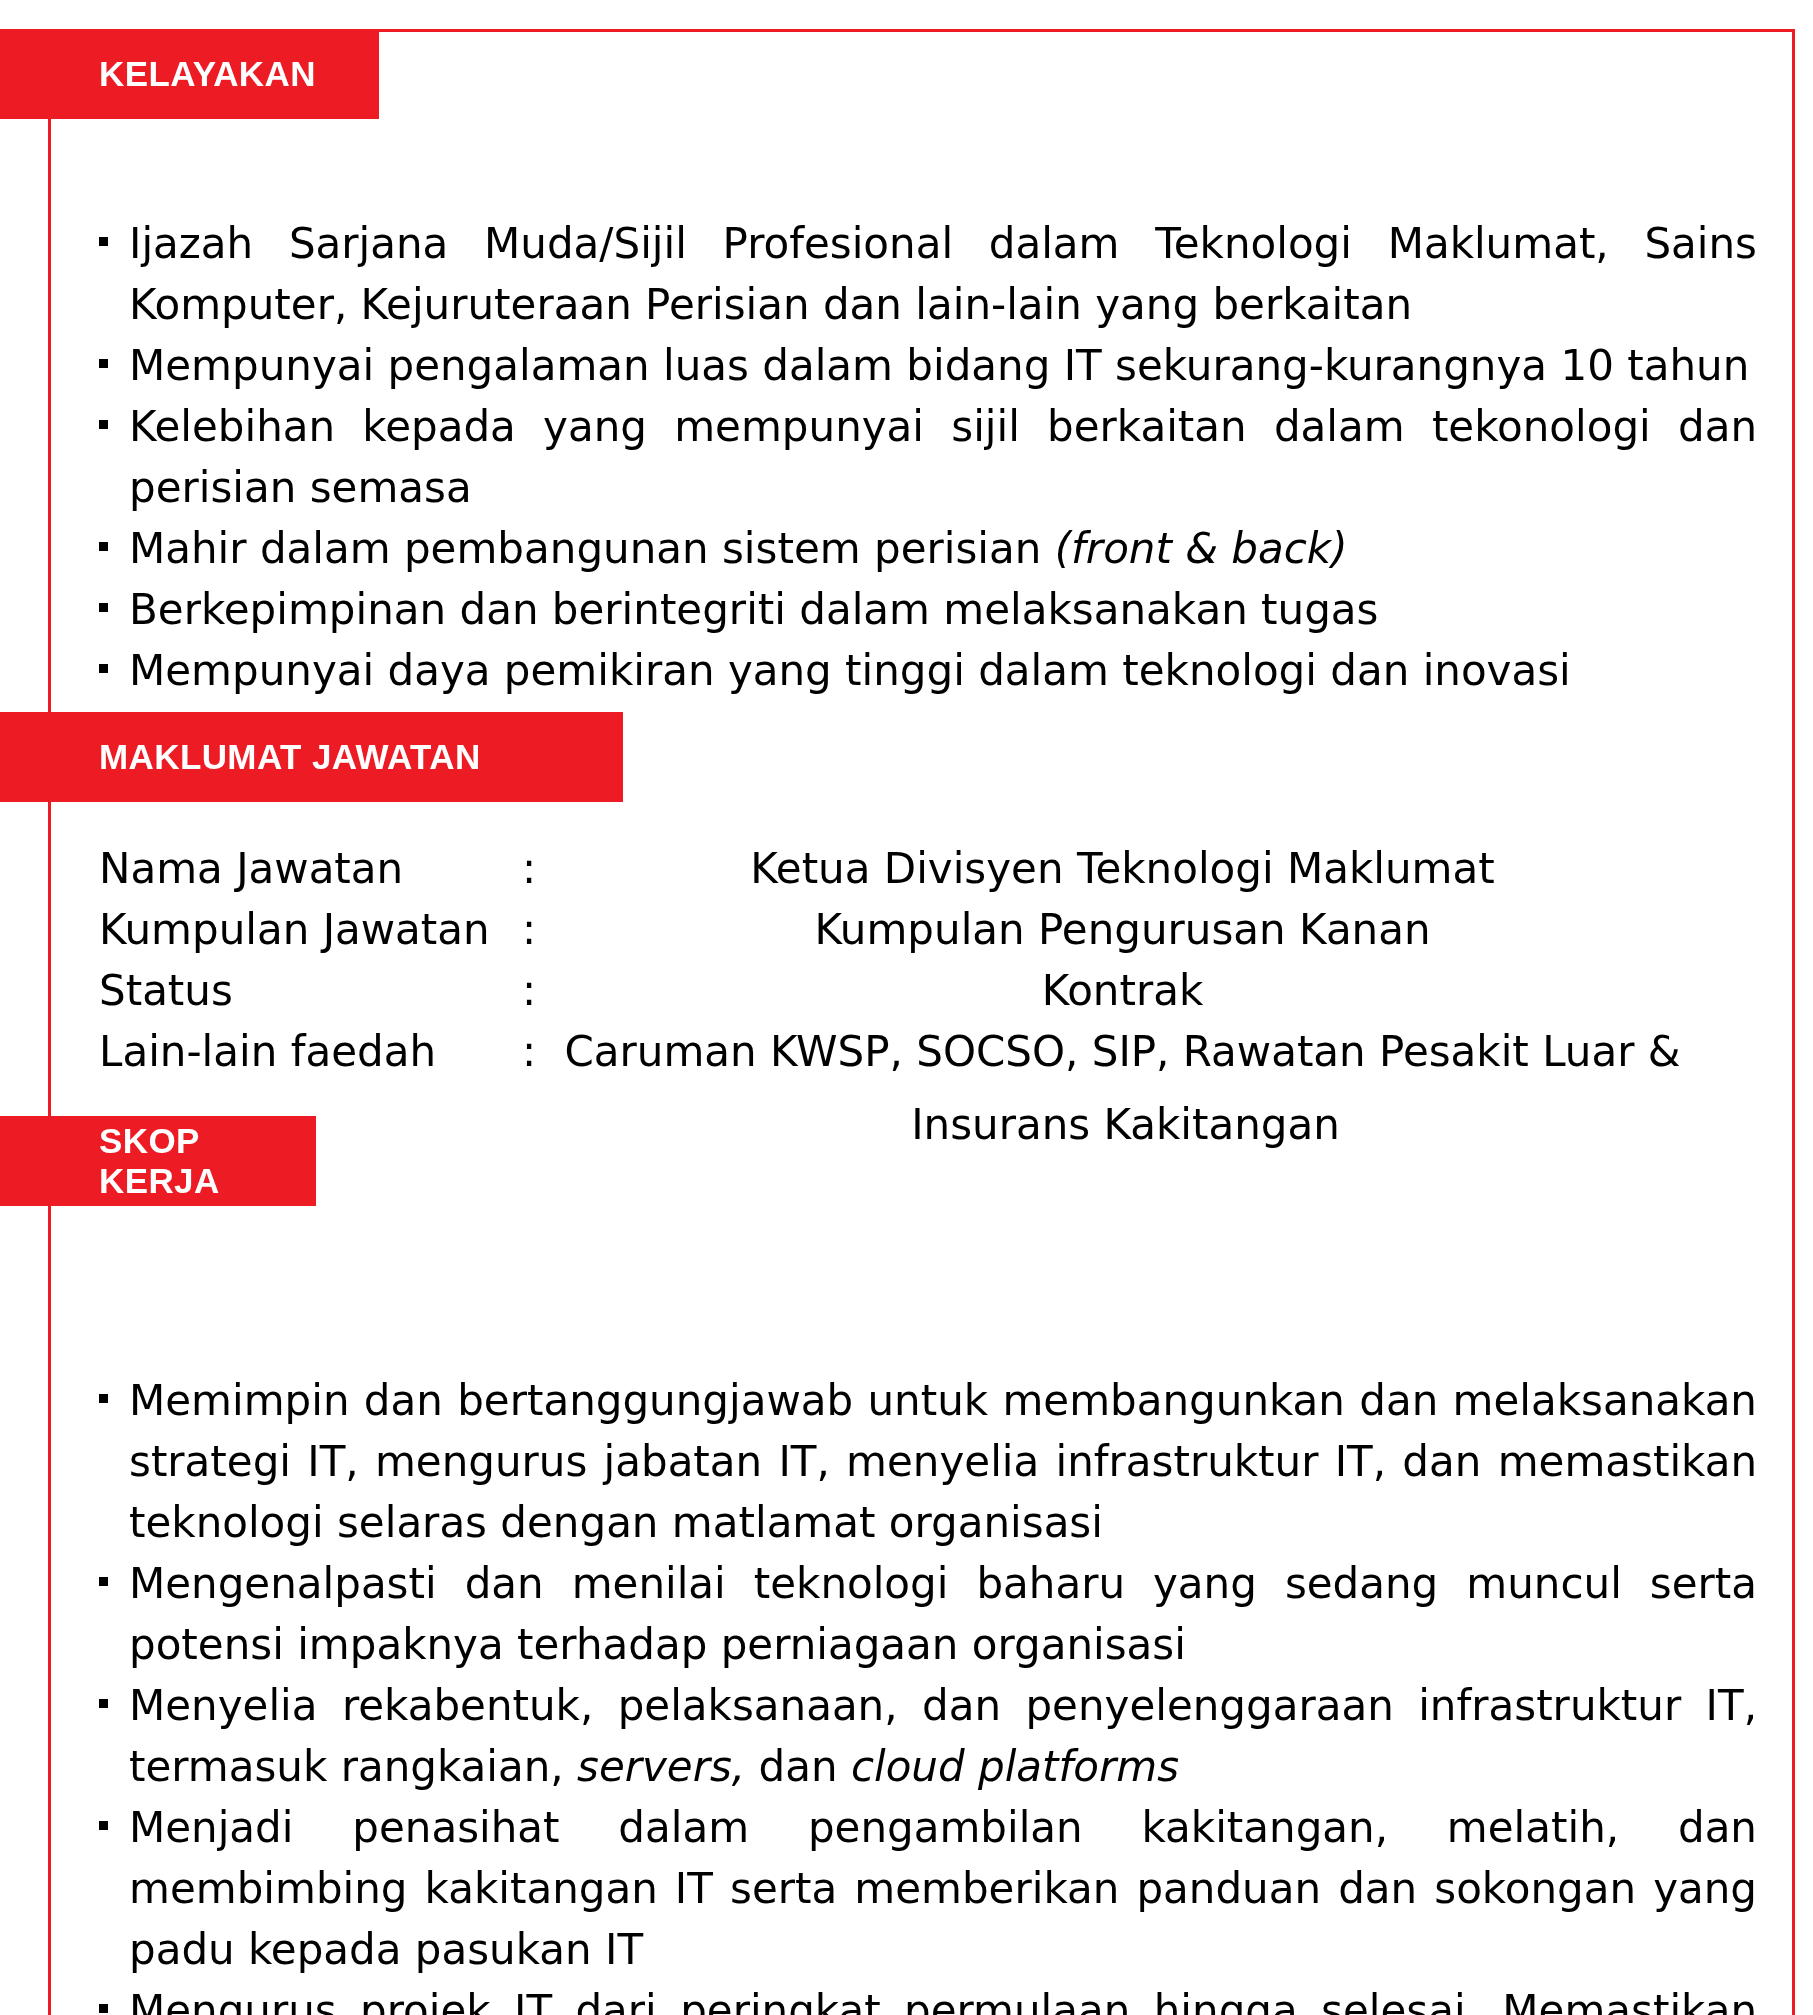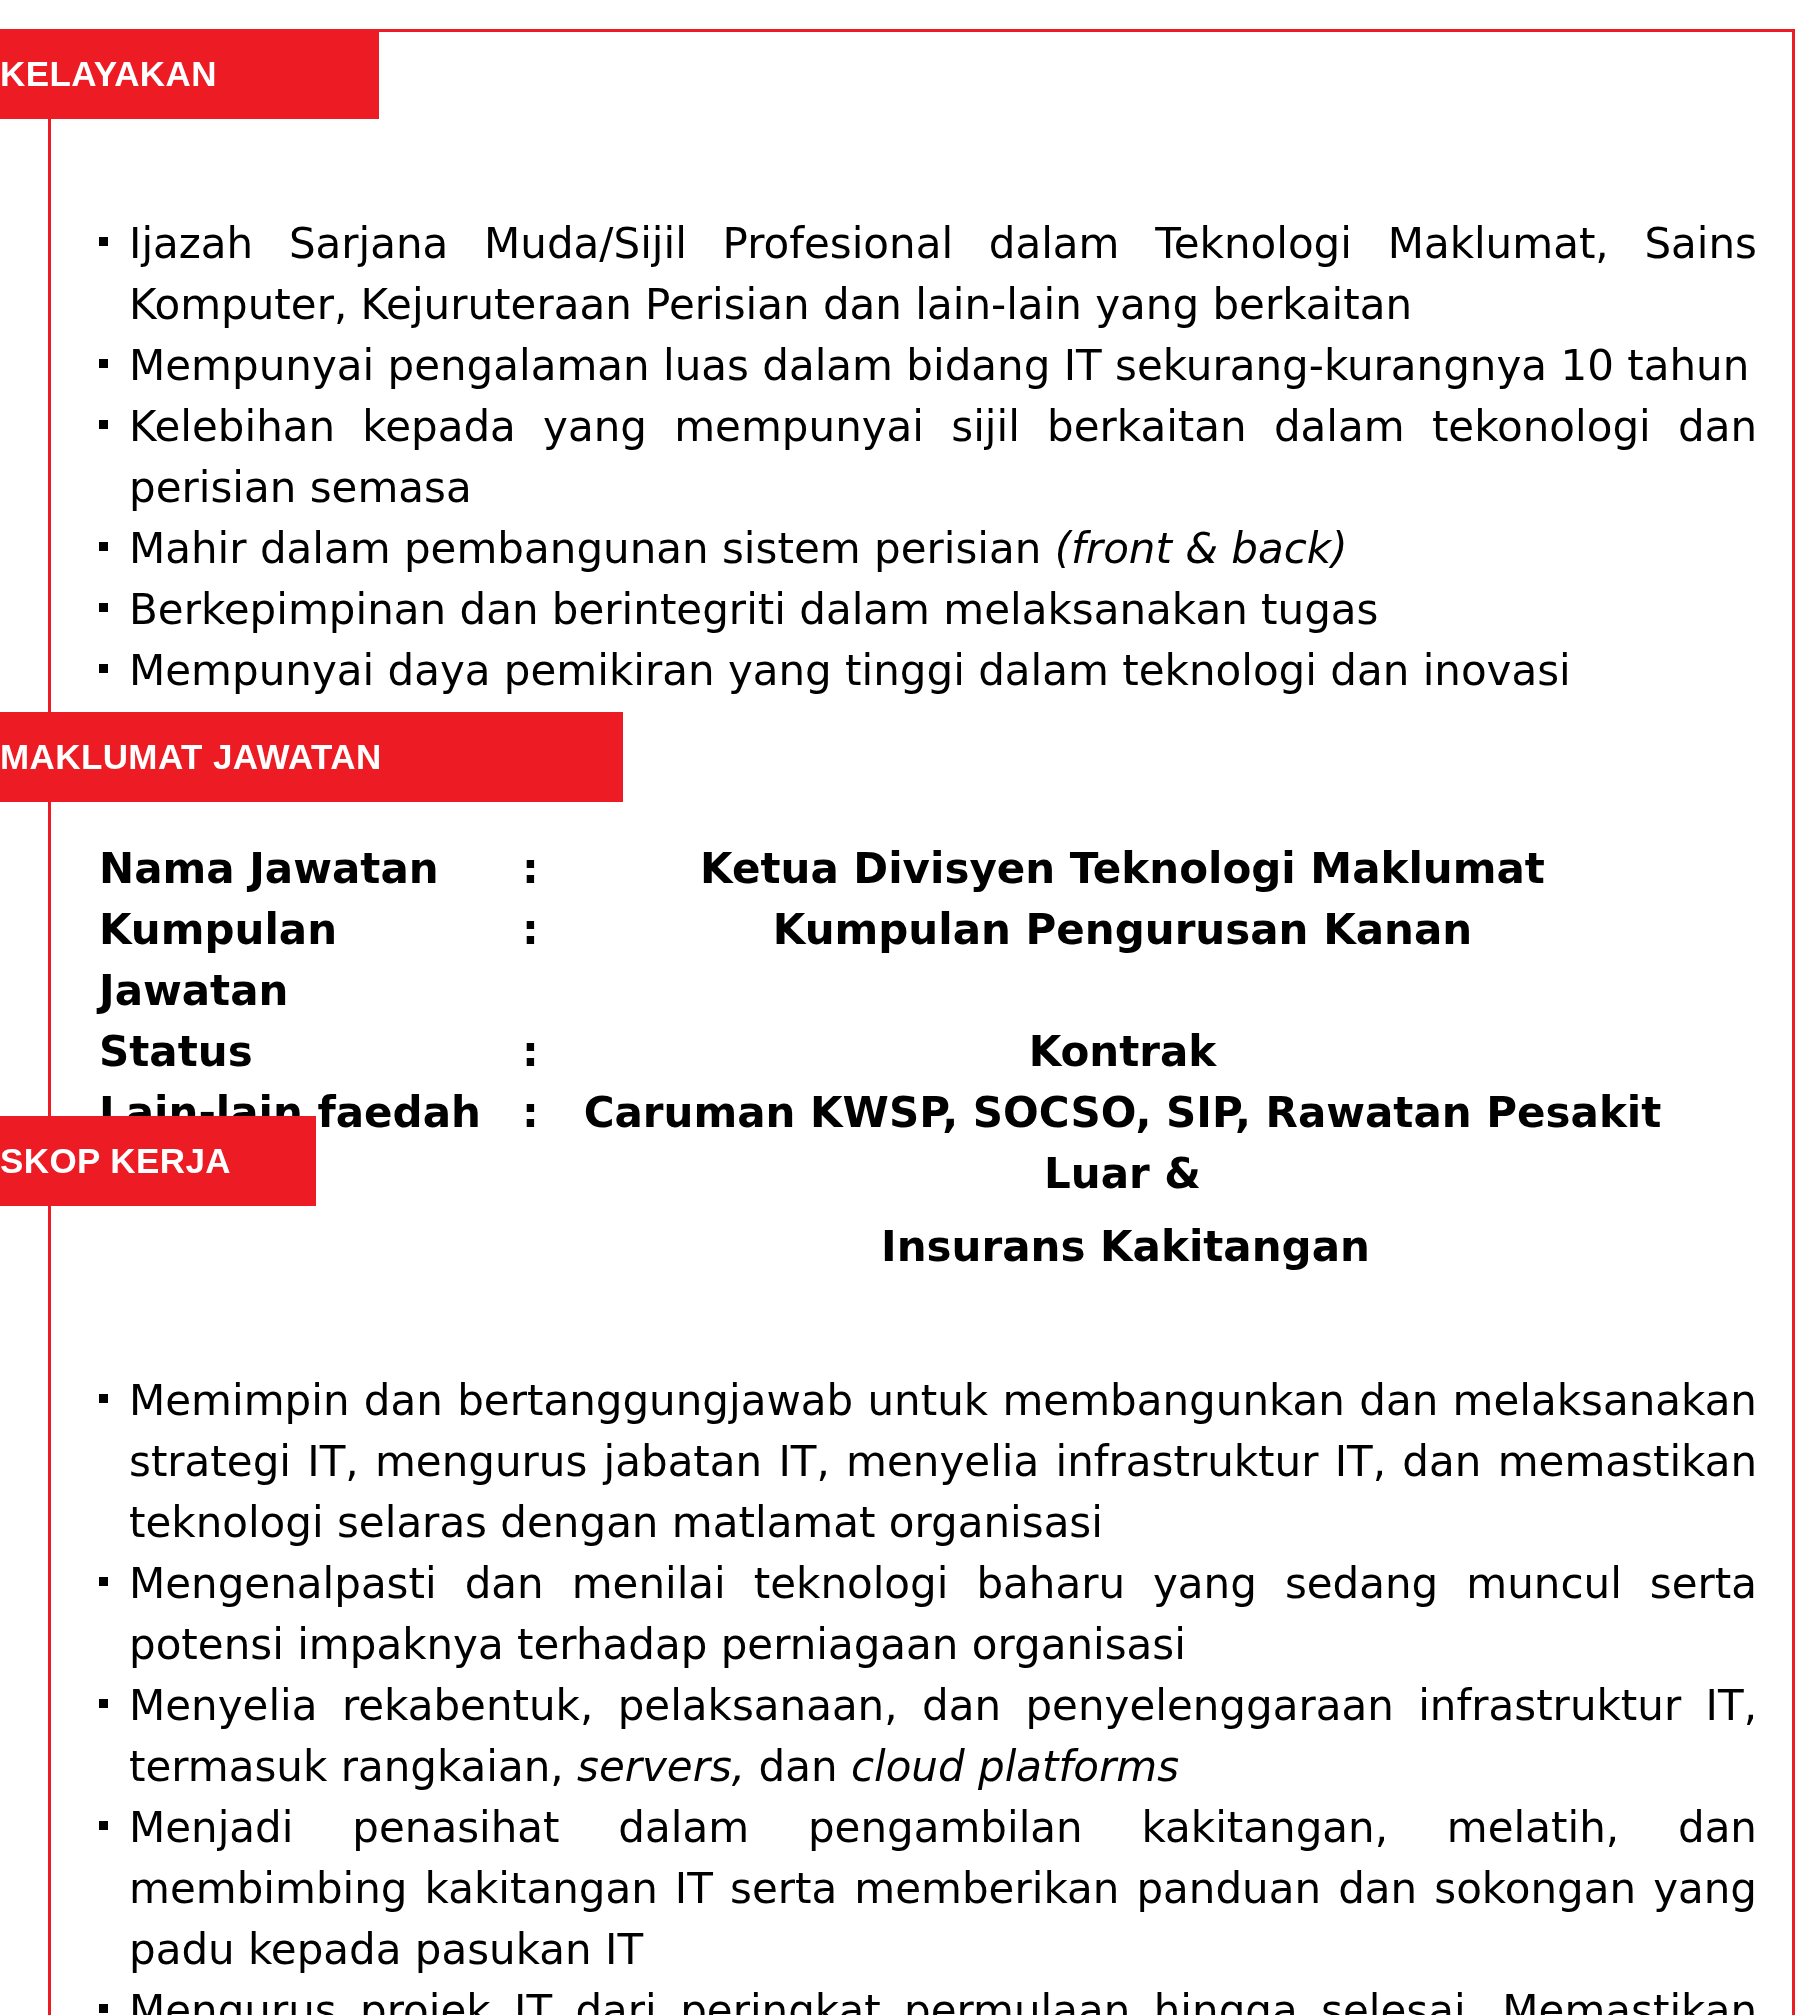--- a/index.html
+++ b/index.html
@@ -3,31 +3,31 @@
 <meta charset="utf-8">
 <style>
   html, body { margin:0; padding:0; background:#ffffff; }
   body { width:1814px; height:2267px; position:relative; overflow:hidden;
          font-family:"DejaVu Sans", "Liberation Sans", sans-serif; color:#000; }
   .frame { position:absolute; left:48px; top:29px; width:1747px; height:2227px;
            border:3.2px solid #ed1c24; box-sizing:border-box; }
   .label { position:absolute; left:0; background:#ed1c24; color:#fff;
            font-family:"Liberation Sans", sans-serif; font-weight:bold;
            font-size:35px; letter-spacing:0.4px; box-sizing:border-box;
-           display:flex; align-items:center; height:90px; }
+           padding-left:99px; display:flex; align-items:center; height:90px; }
   .label.l1 { top:29px; width:379px; }
   .label.l2 { top:712px; width:623px; }
   .label.l3 { top:1116px; width:316px; }
   .section { position:absolute; left:99px; width:1658px; font-size:42px; line-height:61px;margin-top:44px; }
   .section ul { list-style:none; margin:0; padding:0; }
   .section li { position:relative; padding-left:30px; text-align:justify; }
   .section li .bullet { position:absolute; left:0; top:24px; width:8.9px; height:8.9px; background:#000; }
   .s1 { top:169px; }
   .s3 { top:1326px; }
-  .info { position:absolute; left:99px; top:838px; width:1612px; font-size:42px; line-height:61px;font-weight:bold; }
+  .info { position:absolute; left:99px; top:838px; width:1612px; font-size:42px; line-height:61px; }
   .info .row { display:flex; }
   .info .key { width:423px; flex:none; }
   .info .sep { width:12px; flex:none; }
   .info .val { flex:1;text-align:center; }
   .info .val .cont { display:block; padding-left:6px;margin-top:12px; }
   em { font-style:italic; }
 </style>
 </head>
 <body>
 

